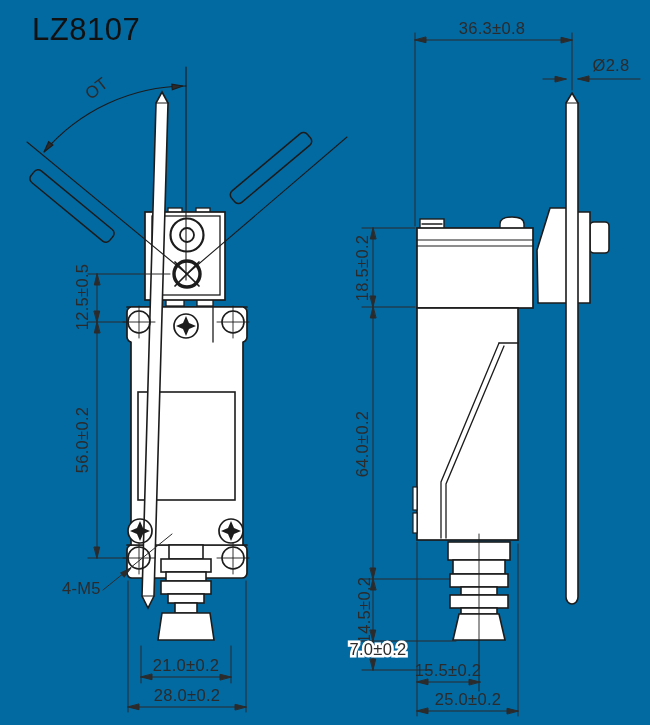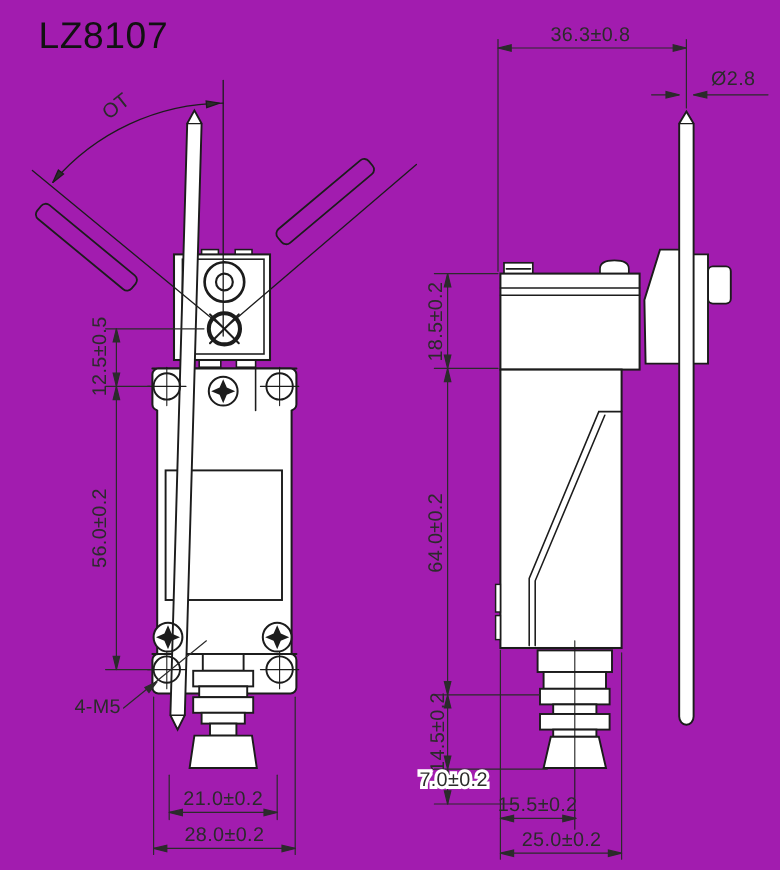--- a/index.html
+++ b/index.html
@@ -1,16 +1,16 @@
 <!DOCTYPE html>
 <html><head>
 <meta charset="utf-8">
 <style>
   html,body{margin:0;padding:0;background:#ffffff;}
-  .stage{position:relative;width:650px;height:725px;background:#a21caf;overflow:hidden;
+  .stage{position:relative;width:650px;height:725px;background:#0369a1;overflow:hidden;
          font-family:"Liberation Sans", sans-serif;}
   svg text{font-family:"Liberation Sans", sans-serif;fill:#2b2b2b;}
   .title-text{font-size:31px;fill:#111;letter-spacing:.5px;}
   .dim{font-size:16.5px;letter-spacing:.3px;}
   .ot{font-size:17px;}
   .halo{paint-order:stroke;stroke:#ffffff;stroke-width:5px;}
 </style>
 </head>
 <body>
 

